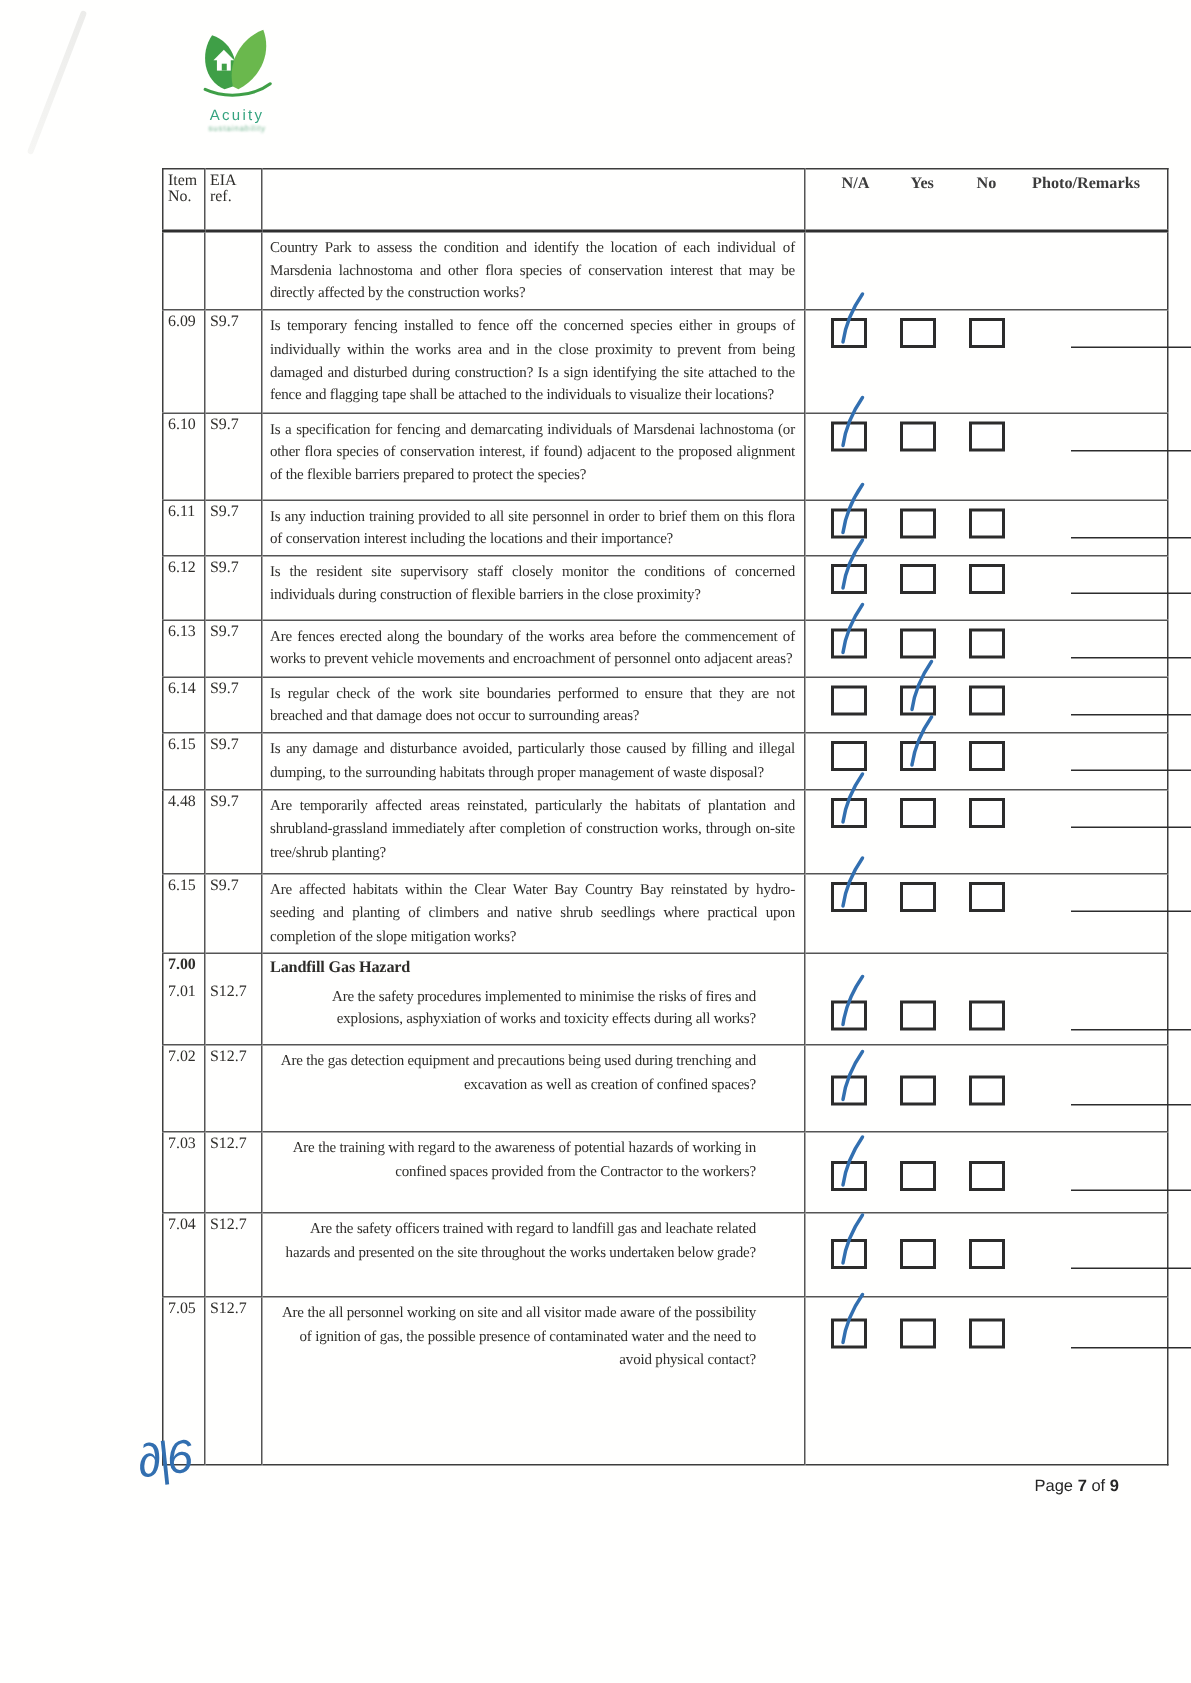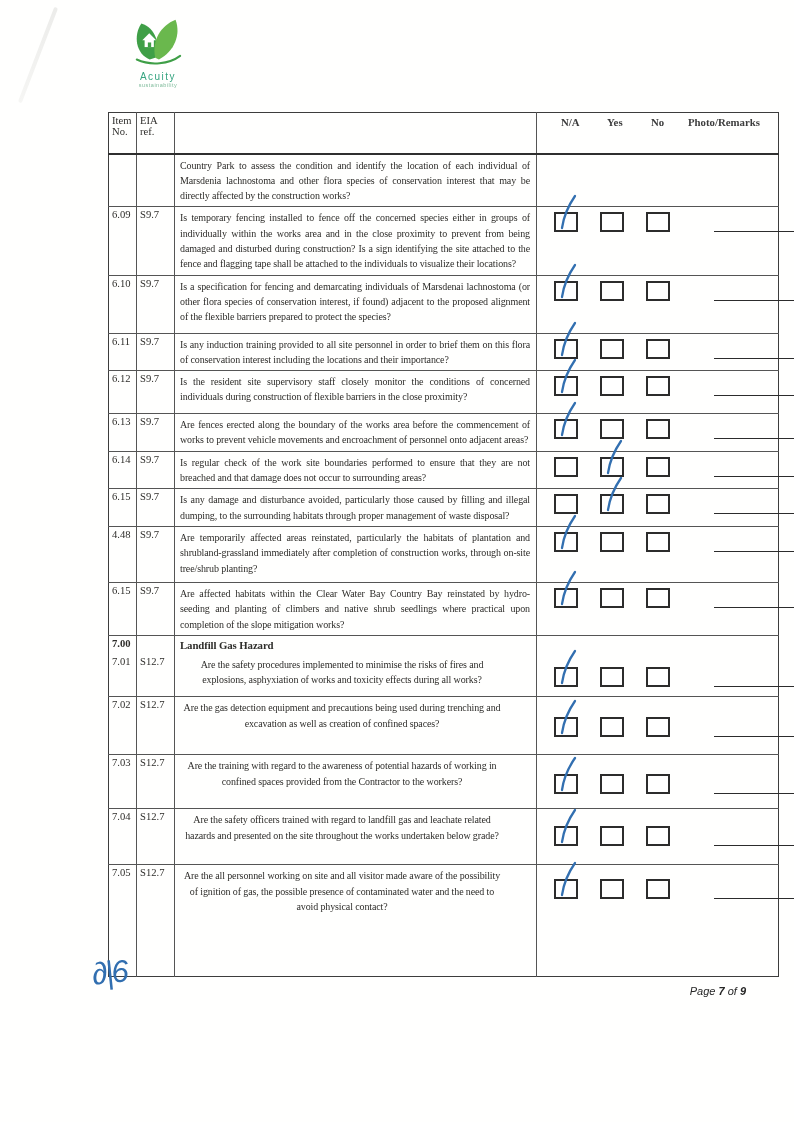--- a/index.html
+++ b/index.html
@@ -41,21 +41,21 @@
   td { vertical-align:top; }
   tbody td { border-top:1.4px solid var(--line); }
   tbody tr:first-child td, tbody tr.no-top td { border-top:none; }
   .c-item { padding:2px 1px 0 3px; font-size:10.6px; }
   .c-eia  { padding:2px 0 0 3px; font-size:10.6px; }
   .c-q    { padding:3px 6px 3px 5px; }
   .q-text { font-size:10px; line-height:15.3px; text-align:justify; letter-spacing:-.12px; }
   .section-title { font-size:10.8px; font-weight:bold; letter-spacing:-.1px; }
   tr.section-row .c-item { font-weight:bold; }
   
-  tbody tr:nth-child(n+12) .q-text { text-align:center; max-width:324px; }
+  tbody tr:nth-child(n+12) .q-text { text-align:right; max-width:324px; }
   
   tbody tr:nth-child(1){height:46px} tbody tr:nth-child(2){height:63px}
   tbody tr:nth-child(3){height:58px} tbody tr:nth-child(4){height:32px}
   tbody tr:nth-child(5){height:43px} tbody tr:nth-child(6){height:34px}
   tbody tr:nth-child(7){height:35px} tbody tr:nth-child(8){height:37px}
   tbody tr:nth-child(9){height:56px} tbody tr:nth-child(10){height:45px}
   tbody tr:nth-child(11){height:17px} tbody tr:nth-child(12){height:43px}
   tbody tr:nth-child(13){height:58px} tbody tr:nth-child(14){height:54px}
   tbody tr:nth-child(15){height:56px} tbody tr:nth-child(16){height:112px}
   
@@ -70,21 +70,21 @@
   tbody tr:nth-child(15) .check-row{padding-top:17px}
   tbody tr:nth-child(16) .check-row{padding-top:14px}
   .box-wrap { position:relative; width:24px; height:20px; margin-right:22px; flex:none; }
   .box { display:block; width:24px; height:20px; border:2px solid #2c2c2c; background:#fff; }
   .tick { position:absolute; left:0; top:-18px; width:24px; height:38px; overflow:visible; pointer-events:none; }
   .remark-line { display:inline-block; width:86px; height:20px; margin-left:22px;
                  border-bottom:1.7px solid #2c2c2c; flex:none; }
   
   .handwritten { position:absolute; left:92px; top:955px; font-size:31px; font-style:italic;
                  color:var(--ink); transform:rotate(-6deg); letter-spacing:-2px; }
-  .page-num { position:absolute; right:48px; top:985px; font-size:11px; color:#262626;font-style:italic; }
+  .page-num { position:absolute; right:48px; top:985px; font-size:11px; color:#262626; }
   .page-num b { font-weight:bold; }
 </style>
 </head>
 <body>
 
 <div class="page">
 
   <div class="artifact"></div>
 
   <div class="logo-wrap">

